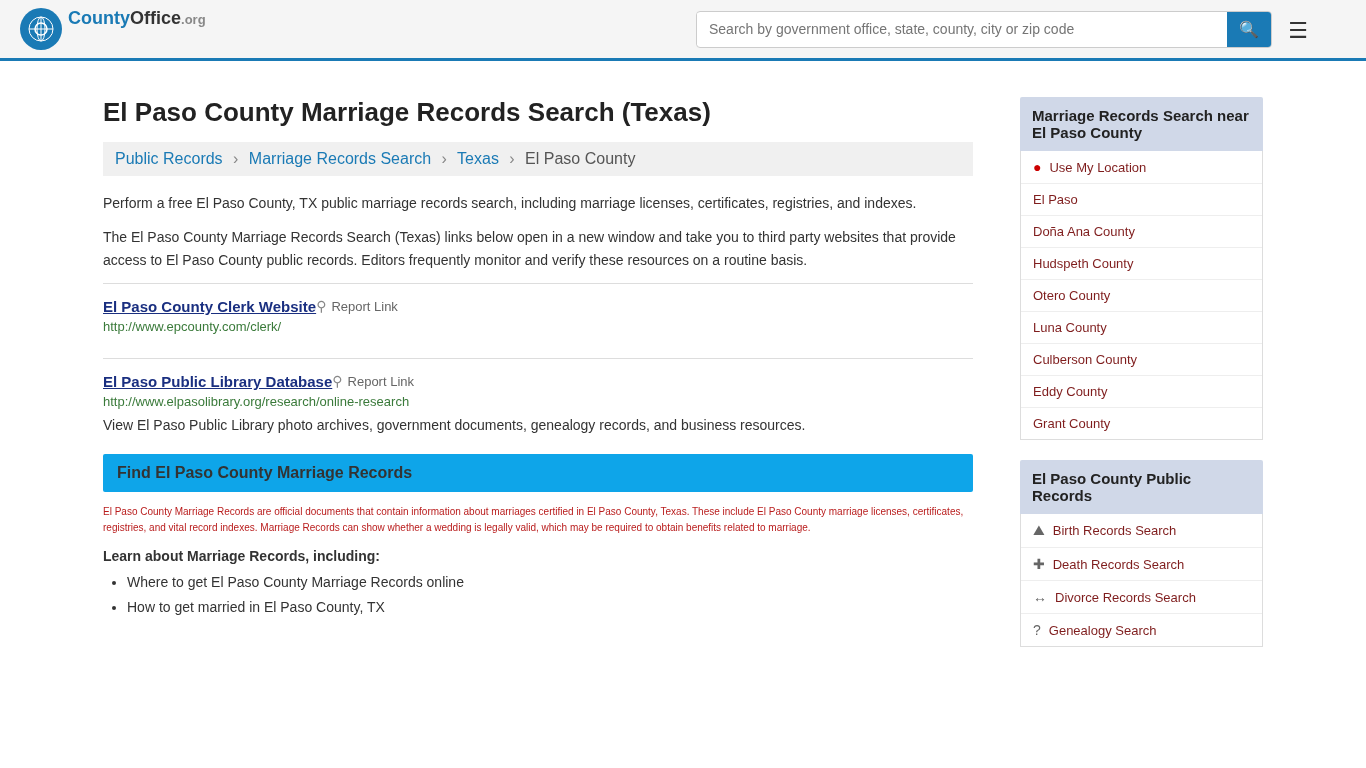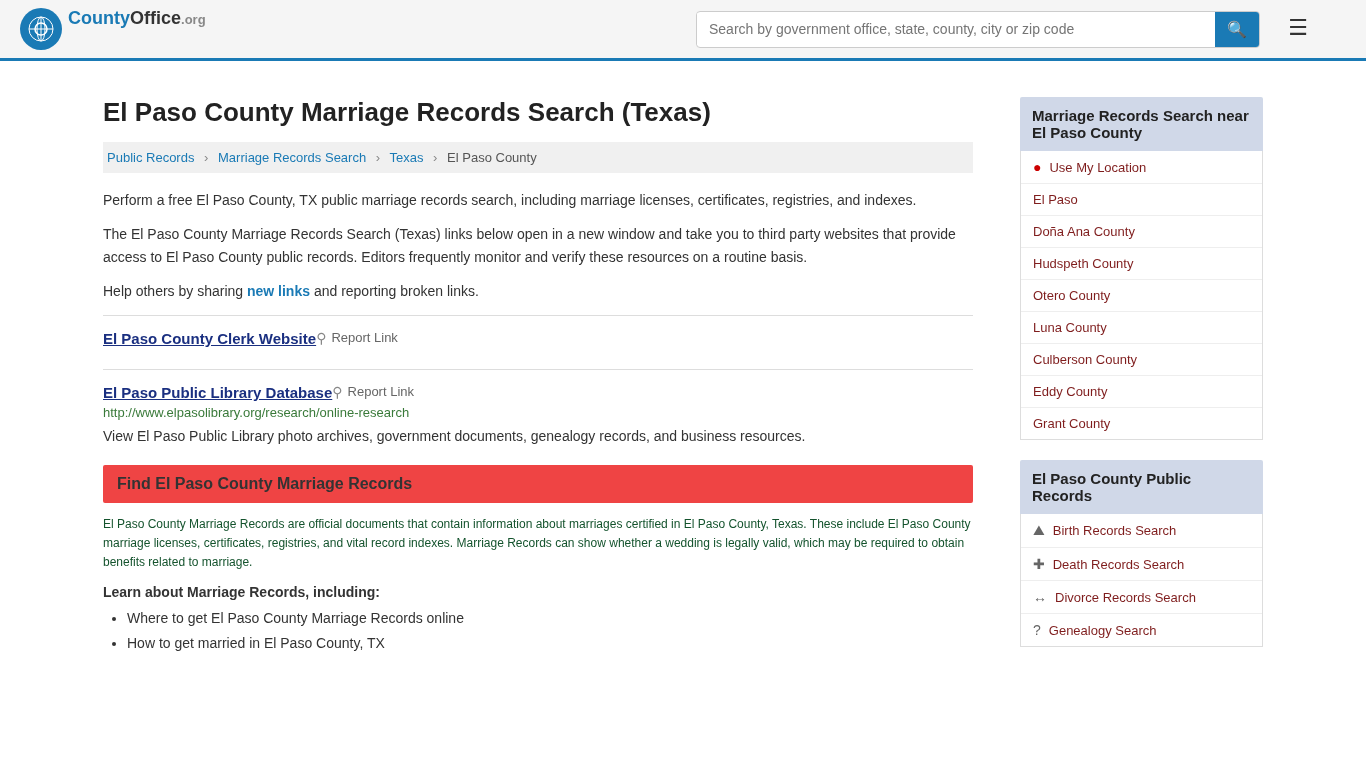--- a/index.html
+++ b/index.html
@@ -33,22 +33,22 @@
     .logo-text {
       font-size: 18px;
       font-weight: bold;
       color: #333;
     }
     .logo-text span {
       color: #1a7ab5;
     }
     .search-area {
       display: flex;
-      align-items: flex-start;
-      gap: 20px;
+      align-items: flex-end;
+      gap: 8px;
       flex: 1;
       max-width: 620px;
       margin: 0 30px;
     }
     .search-box {
       flex: 1;
       display: flex;
       align-items: center;
       border: 1px solid #ccc;
       border-radius: 4px;
@@ -96,22 +96,22 @@
     .page-title {
       font-size: 26px;
       font-weight: bold;
       color: #222;
       margin-bottom: 14px;
     }
 
     
     .breadcrumb {
       background: #f0f0f0;
-      padding: 8px 4px;
-      font-size: 13px;
+      padding: 8px 12px;
+      font-size: 16px;
       color: #555;
       margin-bottom: 16px;
       border-radius: 0;
     }
     .breadcrumb a {
       color: #1a7ab5;
       text-decoration: none;
     }
     .breadcrumb .sep { margin: 0 6px; color: #888; }
 
@@ -168,32 +168,32 @@
       margin-bottom: 6px;
     }
     .record-desc {
       color: #333;
       font-size: 14px;
       line-height: 1.5;
     }
 
     
     .find-section-header {
-      background: #ef4444;
+      background: #0ea5e9;
       padding: 10px 14px;
       font-size: 16px;
       font-weight: bold;
       color: #333;
       margin: 14px 0 12px 0;
       border-radius: 2px;
     }
     .find-desc {
-      font-size: 12px;
+      font-size: 10px;
       line-height: 1.6;
-      color: #14532d;
+      color: #b91c1c;
       margin-bottom: 12px;
     }
     .learn-title {
       font-size: 14px;
       font-weight: bold;
       color: #333;
       margin-bottom: 8px;
     }
     .bullet-list {
       list-style: disc;
@@ -297,32 +297,30 @@
       <span class="sep">›</span>
       <a href="#">Marriage Records Search</a>
       <span class="sep">›</span>
       <a href="#">Texas</a>
       <span class="sep">›</span>
       <span>El Paso County</span>
     </div>
 
     <p class="desc-text">Perform a free El Paso County, TX public marriage records search, including marriage licenses, certificates, registries, and indexes.</p>
     <p class="desc-text">The El Paso County Marriage Records Search (Texas) links below open in a new window and take you to third party websites that provide access to El Paso County public records. Editors frequently monitor and verify these resources on a routine basis.</p>
-    <p class="desc-text">
-      <span>Help others by sharing </span><a href="#">new links</a><span> and reporting broken links.</span>
-    </p>
 
     <div class="record-card">
       <div class="record-header">
         <span class="record-title">El Paso County Clerk Website</span>
         <button class="report-link-btn">
           <span class="report-icon">⚲</span>
           <span>Report Link</span>
         </button>
       </div>
+      <div class="record-url">http://www.epcounty.com/clerk/</div>
     </div>
 
     <div class="record-card">
       <div class="record-header">
         <span class="record-title">El Paso Public Library Database</span>
         <button class="report-link-btn">
           <span class="report-icon">⚲</span>
           <span>Report Link</span>
         </button>
       </div>

